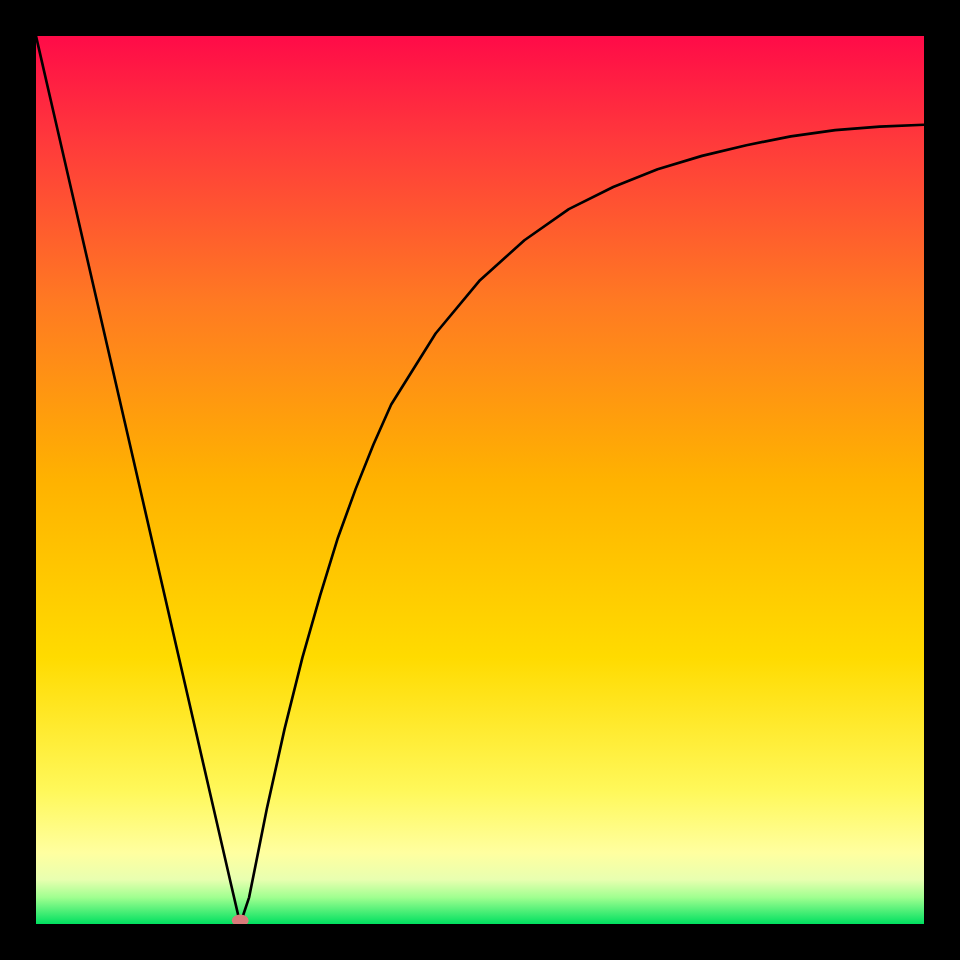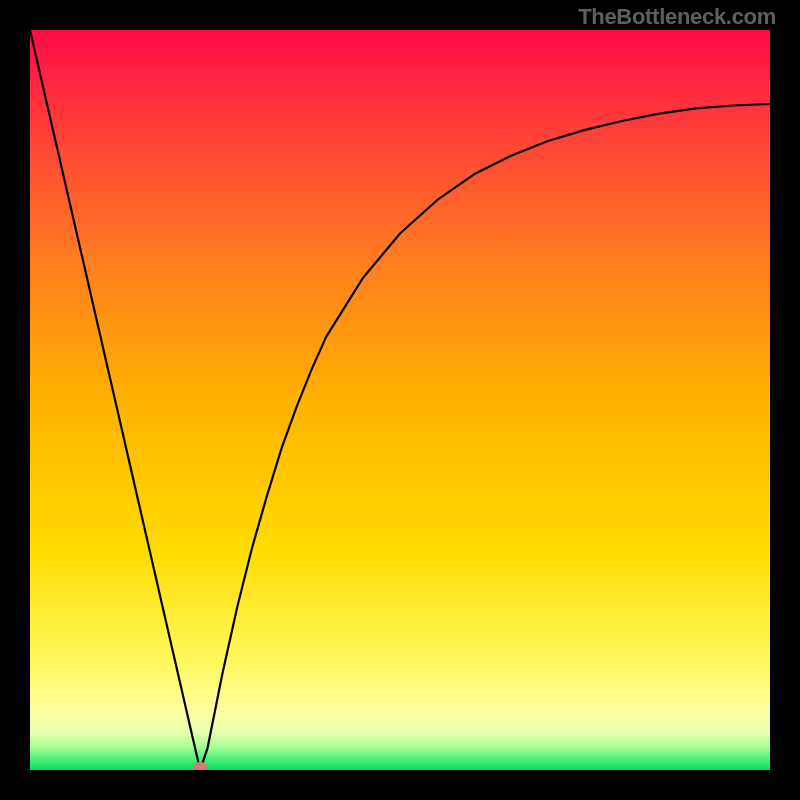--- a/index.html
+++ b/index.html
@@ -33,21 +33,20 @@
     left: 30px;
     width: 740px;
     height: 740px;
     display: block;
   }
 </style>
 </head>
 <body>
 
 <div class="frame">
-  <div class="attribution">TheBottleneck.com</div>
 
   <svg class="plot" viewBox="0 0 740 740" preserveAspectRatio="none">
     <defs>
       <linearGradient id="bg-grad" x1="0" y1="0" x2="0" y2="1">
         <stop offset="0%" stop-color="#ff0b48"></stop>
         <stop offset="12%" stop-color="#ff3a3b"></stop>
         <stop offset="30%" stop-color="#ff7a22"></stop>
         <stop offset="50%" stop-color="#ffb200"></stop>
         <stop offset="70%" stop-color="#ffdb00"></stop>
         <stop offset="85%" stop-color="#fff85a"></stop>

